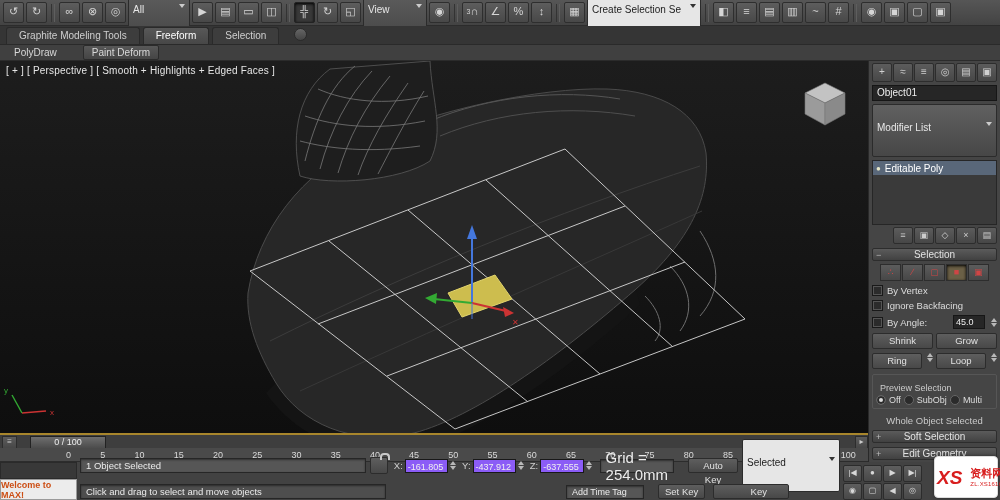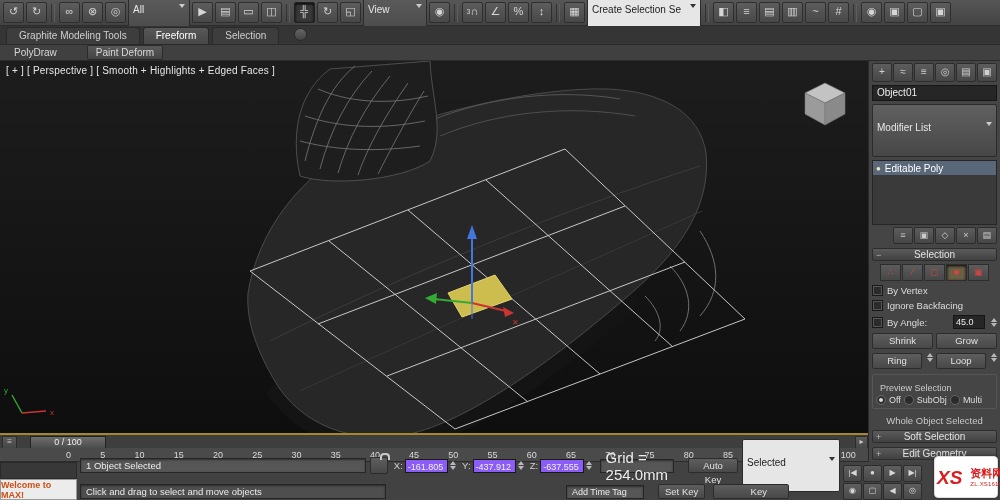--- a/index.html
+++ b/index.html
@@ -19,23 +19,23 @@
   .combo.light .ar{border-top-color:#333;}
   .snapnum{font-size:7px;vertical-align:top;}
   
   #ribbon-tabs{left:0;top:26px;width:1000px;height:19px;background:#353535;border-bottom:1px solid #2a2a2a;
     display:flex;align-items:flex-end;padding-left:6px;gap:3px;box-sizing:border-box;}
   .rtab{height:16px;line-height:16px;padding:0 12px;font-size:10px;color:#cfcfcf;background:#3d3d3d;
     border:1px solid #2a2a2a;border-bottom:none;border-radius:3px 3px 0 0;}
   .rtab.active{background:linear-gradient(#585858,#474747);color:#fff;}
   .rmin{width:11px;height:11px;border-radius:50%;background:linear-gradient(#666,#444);border:1px solid #2a2a2a;margin:0 0 3px 12px;}
   #ribbon-sub{left:0;top:45px;width:1000px;height:16px;background:#404040;border-bottom:1px solid #2b2b2b;
-    display:flex;align-items:center;padding-left:6px;gap:10px;box-sizing:border-box;}
+    display:flex;align-items:center;padding-left:6px;gap:18px;box-sizing:border-box;}
   .stab{font-size:10px;color:#d8d8d8;padding:0 8px;height:13px;line-height:13px;}
-  .stab.raised{background:linear-gradient(#585858,#454545);border:1px solid #2b2b2b;border-radius:2px;margin-left:12px;}
+  .stab.raised{background:linear-gradient(#585858,#454545);border:1px solid #2b2b2b;border-radius:2px;}
   
   #viewport{left:0;top:61px;width:868px;height:372px;background:linear-gradient(#1e1e1e,#101010);
     border-bottom:2px solid #a8862c;box-sizing:content-box;}
   #vp-label{left:6px;top:65px;color:#e6e6e6;font-size:10px;letter-spacing:.2px;}
   
   #cpanel{left:868px;top:61px;width:132px;height:401px;background:#454545;border-left:1px solid #292929;
     box-sizing:border-box;display:flex;flex-direction:column;padding:2px 3px;color:#ddd;}
   .cp-tabs{display:flex;gap:1px;margin-bottom:3px;}
   .cpt{width:19px;height:17px;background:linear-gradient(#5c5c5c,#474747);border:1px solid #2d2d2d;
     color:#d0d0d0;font-size:10px;line-height:15px;text-align:center;border-radius:2px;}

